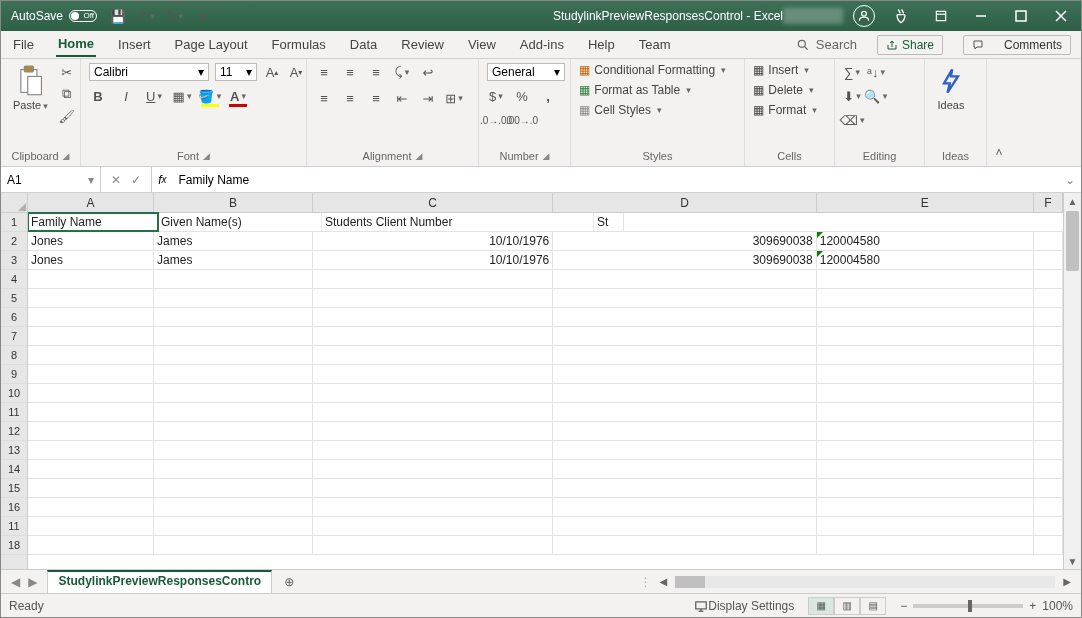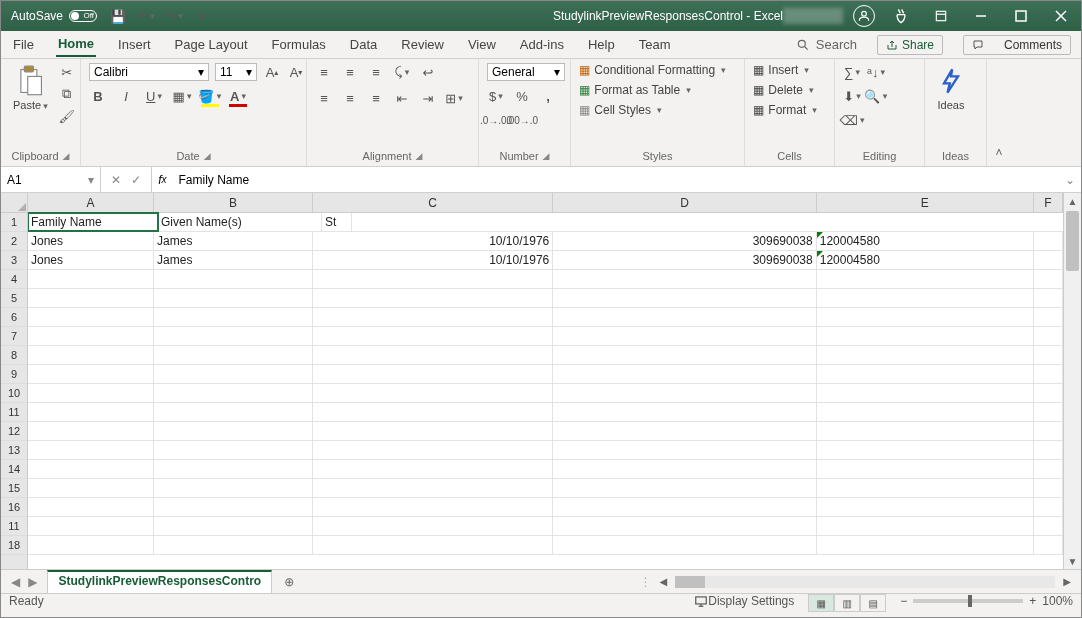--- a/index.html
+++ b/index.html
@@ -75,21 +75,21 @@
 .sheetbar { height:24px; border-top:1px solid #ccc; display:flex; align-items:stretch; font-size:12px; background:#f3f2f1;}
 .sheet-nav { display:flex; align-items:center; gap:8px; padding:0 10px; color:#888;}
 .sheet-tab { background:#fff; border:1px solid #ccc; border-bottom:none; padding:2px 10px; color:#185c37; font-weight:600; cursor:pointer; border-top:2px solid #185c37;}
 .sheet-add { display:flex; align-items:center; padding:0 12px; color:#666; cursor:pointer;}
 .hscroll { flex:1; display:flex; align-items:center; justify-content:flex-end; gap:4px; padding:0 6px;}
 .hscroll .track { width:380px; height:12px; background:#e8e8e8; position:relative;}
 .hscroll .track .thumb { position:absolute; left:0; top:0; height:100%; width:30px; background:#c0c0c0;}
 .hscroll .arr { color:#666; font-size:10px; cursor:pointer; padding:0 4px;}
 
 
-.statusbar { height:24px; border-top:1px solid #ccc; background:#f3f2f1; display:flex; align-items:flex-start; font-size:12px; color:#555; padding:0 8px; gap:14px;}
+.statusbar { height:24px; border-top:1px solid #ccc; background:#f3f2f1; display:flex; align-items:center; font-size:12px; color:#555; padding:0 8px; gap:14px;}
 .statusbar .spacer { flex:1; }
 .viewbtns { display:flex; gap:0;}
 .viewbtns .vb { width:26px; height:18px; border:1px solid #ccc; display:flex; align-items:center; justify-content:center; cursor:pointer; font-size:10px;}
 .viewbtns .vb.active { background:#d8e8de; }
 .zoom { display:flex; align-items:center; gap:6px;}
 .zoom .slider { width:110px; height:4px; background:#ccc; position:relative;}
 .zoom .slider .knob { position:absolute; left:50%; top:-4px; width:4px; height:12px; background:#666;}
 
 svg { display:block; }
 </style>
@@ -225,21 +225,21 @@
             </span>
           <span class="ico drop">▦</span>
           <span class="ico drop" style="position:relative">🪣<span style="position:absolute;bottom:-2px;left:0;right:0;height:3px;background:#ffff00"></span></span>
           <span class="ico drop" style="position:relative">
               <b>A</b>
               <span style="position:absolute;bottom:-2px;left:0;right:0;height:3px;background:#d00000"></span>
             </span>
         </div>
       </div>
       <div class="group-label">
-          <span>Date</span>
+          <span>Font</span>
           <span class="dlg">◢</span>
         </div>
     </div>
 
     <div class="group" style="width:172px">
       <div class="group-body col" style="gap:8px">
         <div class="row-ico" style="gap:8px">
           <span class="ico">≡</span>
           <span class="ico">≡</span>
           <span class="ico">≡</span>
@@ -395,20 +395,21 @@
           <div class="colhdr" style="width: 164px;">B</div>
           <div class="colhdr" style="width: 248px;">C</div>
           <div class="colhdr" style="width: 272px;">D</div>
           <div class="colhdr" style="width: 224px;">E</div>
           <div class="colhdr" style="width: 30px;">F</div>
         </div>
       <div class="cells" id="cells">
           <div class="row">
             <div class="cell selected" style="width: 130px;">Family Name</div>
             <div class="cell" style="width: 164px;">Given Name(s)</div>
+            <div class="cell" style="width: 272px;">Students Client Number</div>
             <div class="cell" style="width: 30px;">St</div>
           </div>
           <div class="row">
             <div class="cell" style="width: 130px;">Jones</div>
             <div class="cell" style="width: 164px;">James</div>
             <div class="cell num" style="width: 248px;">10/10/1976</div>
             <div class="cell num" style="width: 272px;">309690038</div>
             <div class="cell green-tri" style="width: 224px;">120004580</div>
             <div class="cell" style="width: 30px;"></div>
           </div>

